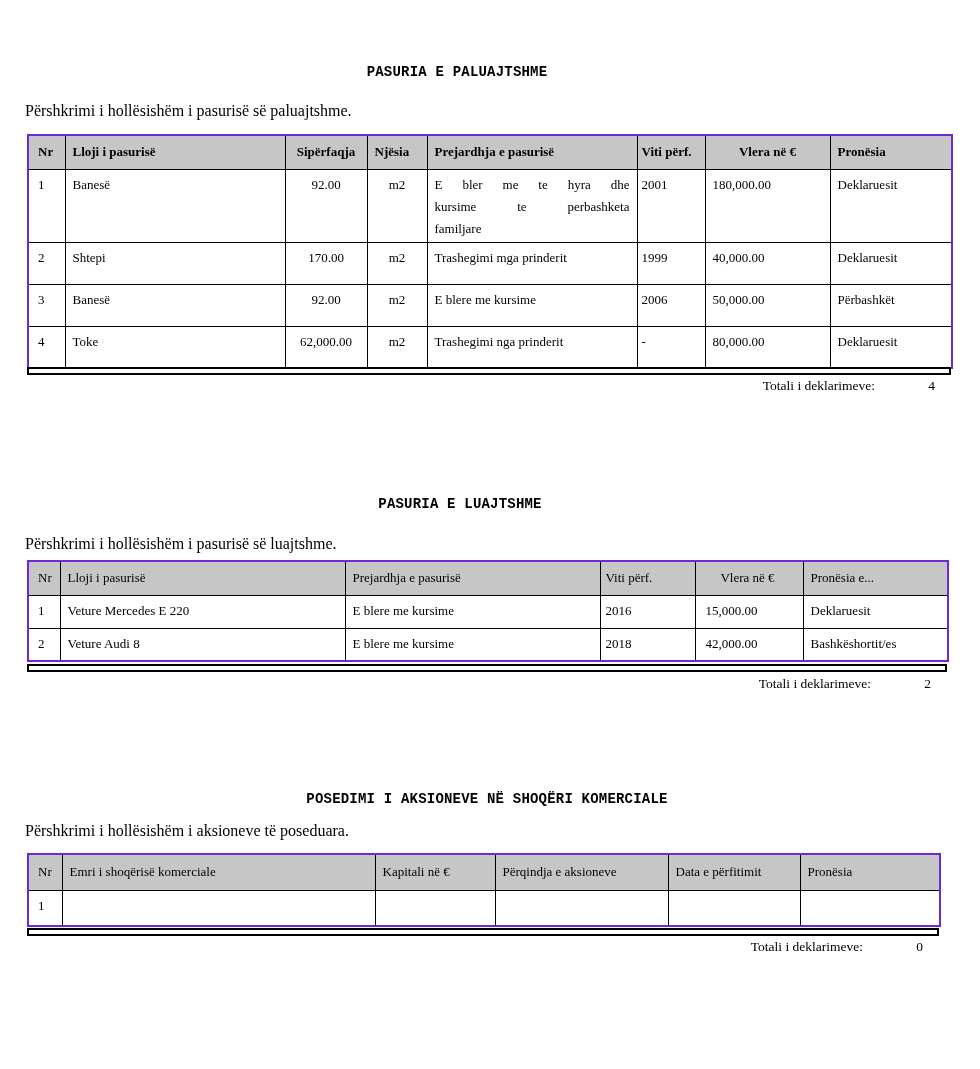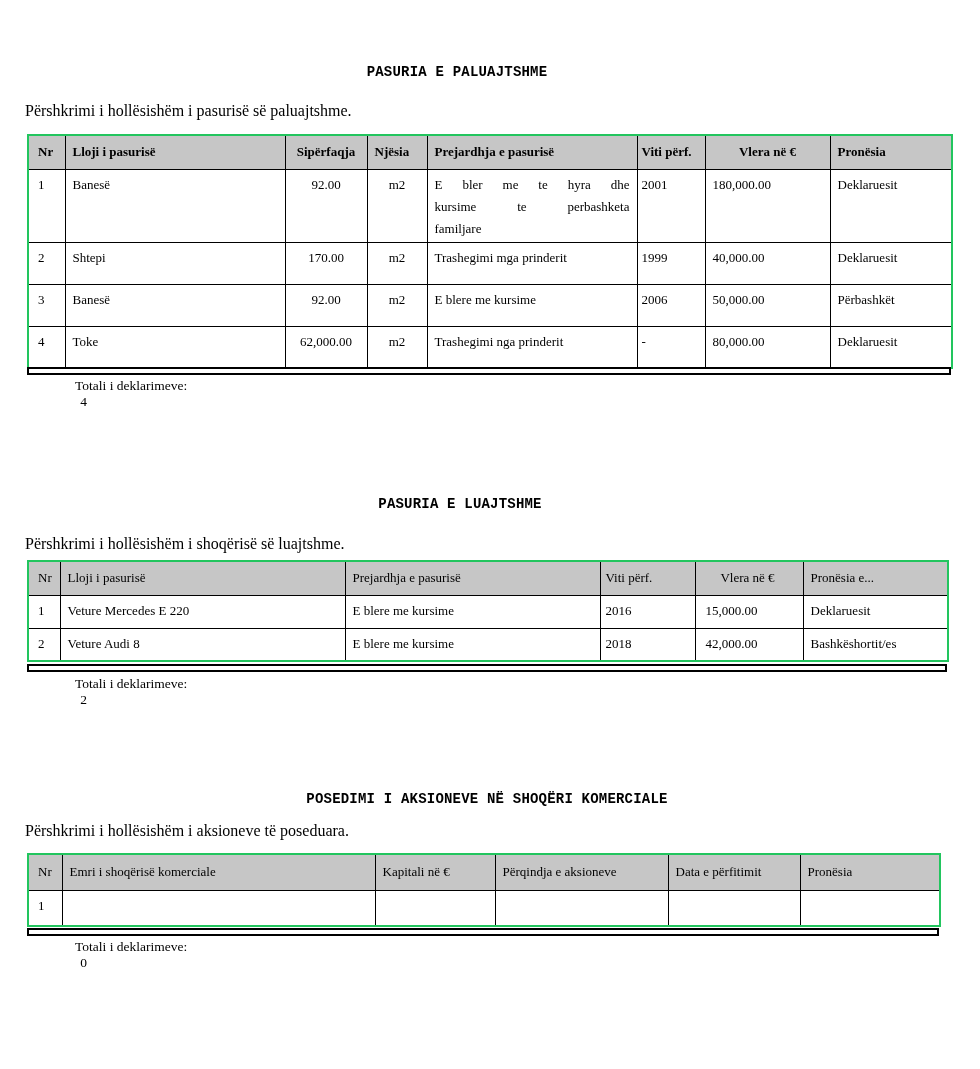--- a/index.html
+++ b/index.html
@@ -41,21 +41,21 @@
   }
   #desc1 { top: 102px; }
   #desc2 { top: 535px; }
   #desc3 { top: 822px; }
 
   
   table {
     position: absolute;
     border-collapse: collapse;
     table-layout: fixed;
-    border: 2px solid #22c55e;
+    border: 2px solid #6d28d9;
     font-size: 13px;
   }
   #t1 { top: 134px; left: 27px; width: 924px; }
   #t2 { top: 560px; left: 27px; width: 920px; }
   #t3 { top: 853px; left: 27px; width: 912px; }
 
   th, td { border: 1px solid #000; overflow: hidden; }
   th {
     background: #c6c6c6;
     font-weight: bold;
@@ -109,21 +109,20 @@
   #bar3 { top: 928px; left: 27px; width: 908px; }
 
   
   .total-line {
     position: absolute;
     left: 27px;
     display: flex;
     justify-content: flex-end;
     align-items: baseline;
     font-size: 13.5px;
-    flex-direction: column;
   }
   #total1 { top: 378px; width: 924px; }
   #total2 { top: 676px; width: 920px; }
   #total3 { top: 939px; width: 912px; }
   .total-num {
     display: inline-block;
     min-width: 12px;
     margin-left: 48px;
     margin-right: 16px;
     text-align: right;
@@ -203,21 +202,21 @@
       </tr>
     </tbody>
   </table>
   <div class="endbar" id="bar1"></div>
   <div class="total-line" id="total1">
     <span>Totali i deklarimeve:</span>
     <span class="total-num">4</span>
   </div>
 
   <div class="sec-title" id="title2">PASURIA E LUAJTSHME</div>
-  <div class="sec-desc" id="desc2">Përshkrimi i hollësishëm i shoqërisë së luajtshme.</div>
+  <div class="sec-desc" id="desc2">Përshkrimi i hollësishëm i pasurisë së luajtshme.</div>
 
   <table id="t2">
     <colgroup>
       <col style="width:32px">
         <col style="width:285px">
         <col style="width:255px">
       <col style="width:95px">
         <col style="width:108px">
         <col style="width:145px">
     </colgroup>

